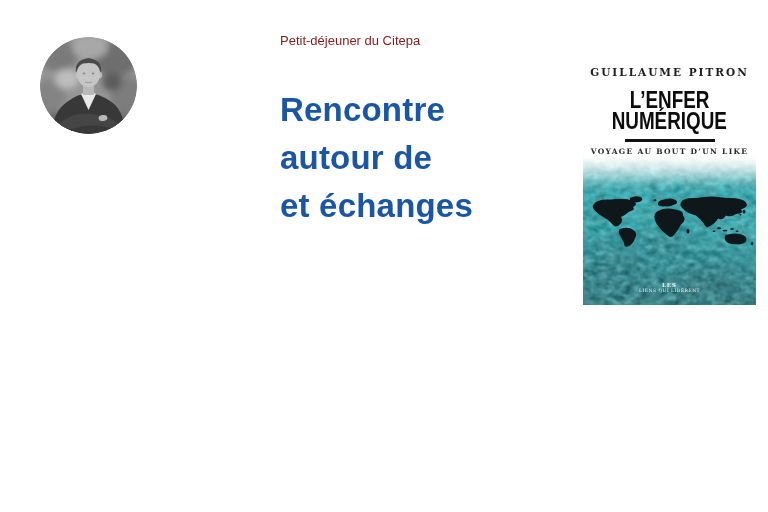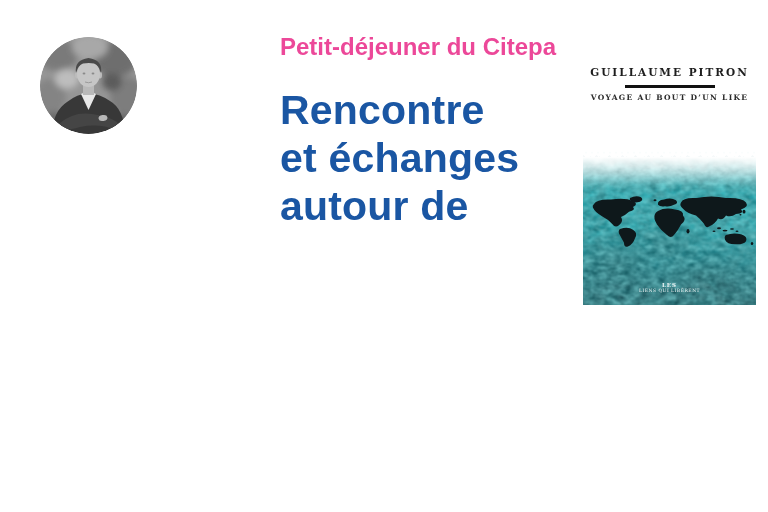--- a/index.html
+++ b/index.html
@@ -16,25 +16,25 @@
   .portrait svg{display:block;}
   .speaker-text{
     position:absolute; left:42px; top:161px; width:230px;
     color:#3d3d3d; font-size:13.5px; line-height:19.5px;
   }
   .speaker-text .name{font-weight:700; font-size:14.5px; color:#2c2c2c; line-height:20px;}
 
   
   .eyebrow{
     position:absolute; left:280px; top:33px;
-    font-size:24px; font-weight:700; color:#ec4899;
+    font-size:13px; font-weight:400; color:#7f1d1d;
   }
   .headline{
     position:absolute; left:280px; top:86px;
-    font-size:41px; font-weight:600; color:#1a56a3; line-height:48px;
+    font-size:33px; font-weight:600; color:#1a56a3; line-height:48px;
     letter-spacing:0.2px;
   }
   .headline .it{font-style:italic;}
 
   
   .cover{
     position:absolute; left:583px; top:53px; width:173px; height:252px;
     background:#ffffff; overflow:hidden;
   }
   .cover-author{
@@ -123,26 +123,30 @@
         <ellipse cx="53" cy="36.5" rx="1.4" ry="1" fill="#8a8a8a"></ellipse>
         <path d="M45,45 Q48.5,46.5 52,45" stroke="#9a9a9a" stroke-width="1" fill="none"></path>
       </g>
     </svg>
   </div>
 
 
   <div class="eyebrow">Petit-déjeuner du Citepa</div>
   <div class="headline">
     <div>Rencontre</div>
+    <div>autour de</div>
     <div>et échanges</div>
-    <div>autour de</div>
   </div>
 
   <div class="cover">
     <div class="cover-author">GUILLAUME PITRON</div>
+    <div class="cover-title">
+      <span class="tl">L’ENFER</span><br>
+      <span class="tl">NUMÉRIQUE</span>
+    </div>
     <div class="cover-rule"></div>
     <div class="cover-tagline">VOYAGE AU BOUT D’UN LIKE</div>
 
     <div class="speckles"></div>
 
     <div class="map">
       <svg viewBox="0 0 346 296" preserveAspectRatio="none">
         <defs>
           <filter id="darkNoise" x="0" y="0" width="100%" height="100%">
             <feTurbulence type="fractalNoise" baseFrequency="0.045 0.06" numOctaves="3" seed="11"></feTurbulence>

